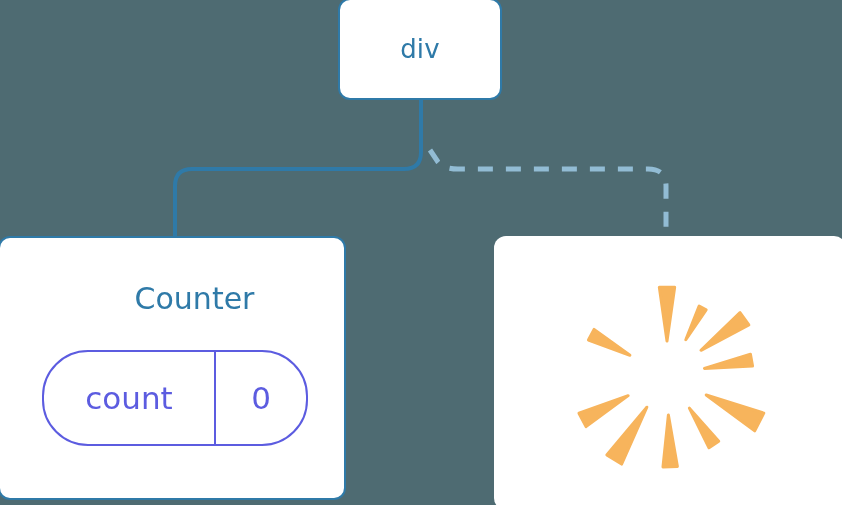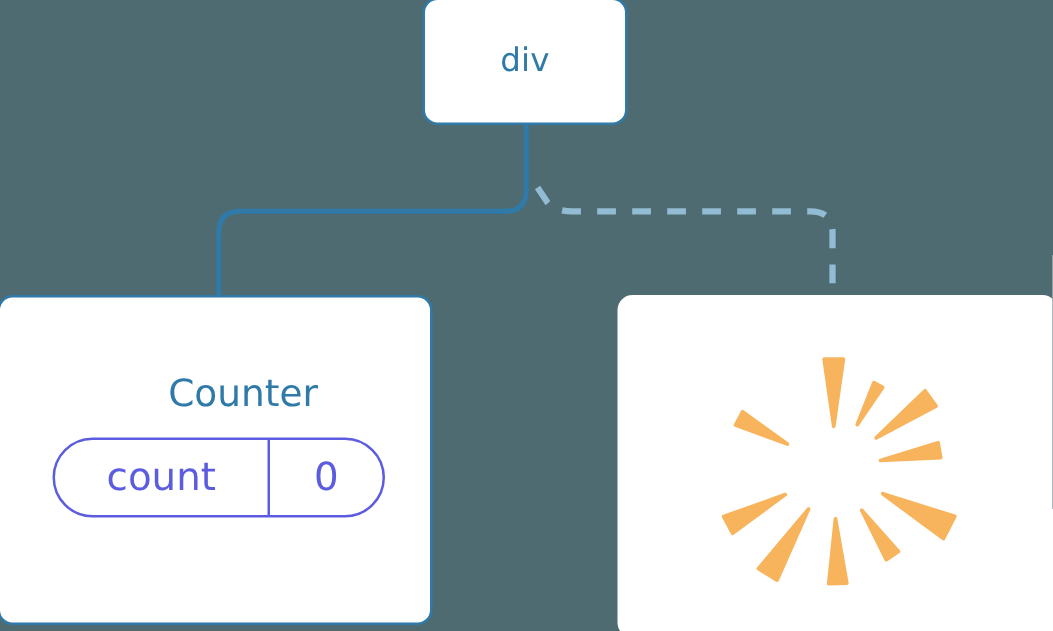--- a/index.html
+++ b/index.html
@@ -70,36 +70,36 @@
     color: #2f7aa8;
     letter-spacing: 0.2px;
     line-height: 1;
     user-select: none;
   }
 
   .counter-title {
     position: absolute;
     left: 0;
     right: 0;
-    top: 63px;
+    top: 46px;
     text-align: center;
     font-size: 30px;
     color: #2f7aa8;
     line-height: 1;
     user-select: none;
     margin-left: 45px;
   }
 
   
   .state-pill {
     position: absolute;
     left: 42px;
     top: 112px;
     width: 266px;
-    height: 64px;
+    height: 96px;
     border: 2px solid #5c5ce0;
     border-radius: 46px;
     box-sizing: border-box;
     display: flex;
     align-items: stretch;
     background: #ffffff;
   }
   .pill-key {
     flex: 0 0 172px;
     display: flex;

